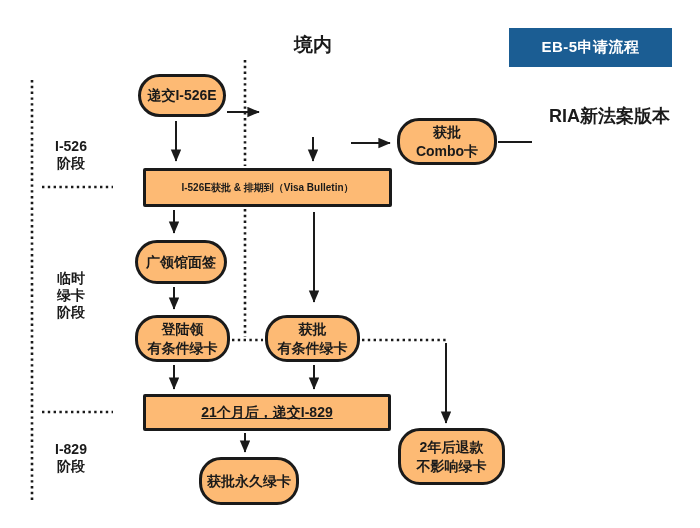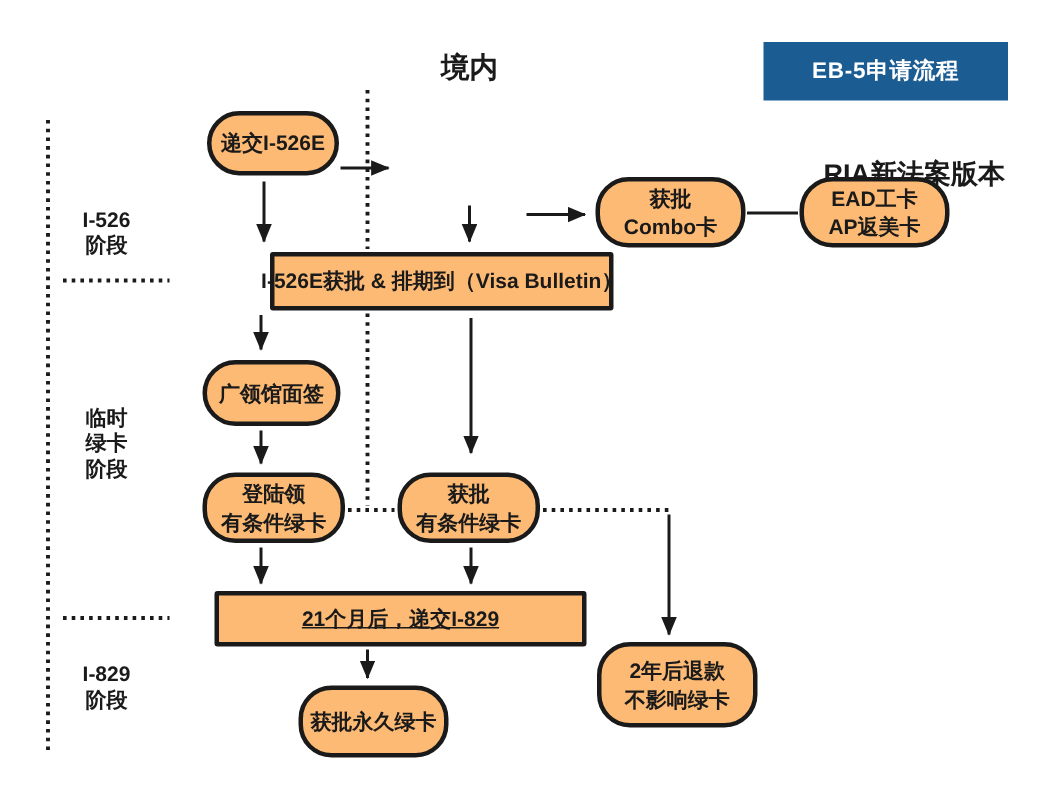--- a/index.html
+++ b/index.html
@@ -37,21 +37,21 @@
   }
   .title-sub{
     position:absolute;left:509px;top:68px;width:161px;text-align:right;
     font-weight:bold;font-size:18px;margin-top:36px;
   }
   
   #n-submit-i526e{left:138px;top:74px;width:88px;height:43px;}
   #n-submit-i485{left:266px;top:91px;width:89px;height:43px;}
   #n-combo{left:397px;top:118px;width:100px;height:47px;}
   #n-ead{left:533px;top:118px;width:100px;height:47px;}
-  #n-rect1{left:143px;top:168px;width:229px;height:39px;font-size:14px;margin-left:37px;}
+  #n-rect1{left:143px;top:168px;width:249px;height:39px;font-size:10px;}
   #n-interview{left:135px;top:240px;width:92px;height:44px;}
   #n-landing{left:135px;top:315px;width:95px;height:47px;}
   #n-approved-cond{left:265px;top:315px;width:95px;height:47px;}
   #n-rect2{left:143px;top:394px;width:248px;height:37px;text-decoration:underline;}
   #n-permanent{left:199px;top:457px;width:100px;height:48px;}
   #n-refund{left:398px;top:428px;width:107px;height:57px;text-align:right;}
   #col-left{left:150px;top:32px;}
   #col-right{left:278px;top:32px;}
   #stage-1{top:138px;}
   #stage-2{top:270px;}
@@ -119,24 +119,20 @@
   <div id="n-submit-i526e" class="node stadium">
     <span>递交I-526E</span>
   </div>
 
 
   <div id="n-combo" class="node stadium">
     <span>获批</span>
     <span>Combo卡</span>
   </div>
 
-  <div id="n-ead" class="node stadium">
-    <span>EAD工卡</span>
-    <span>AP返美卡</span>
-  </div>
 
   <div id="n-rect1" class="node rect">
     <span>I-526E获批 &amp; 排期到（Visa Bulletin）</span>
   </div>
 
   <div id="n-interview" class="node stadium">
     <span>广领馆面签</span>
   </div>
 
   <div id="n-landing" class="node stadium">

